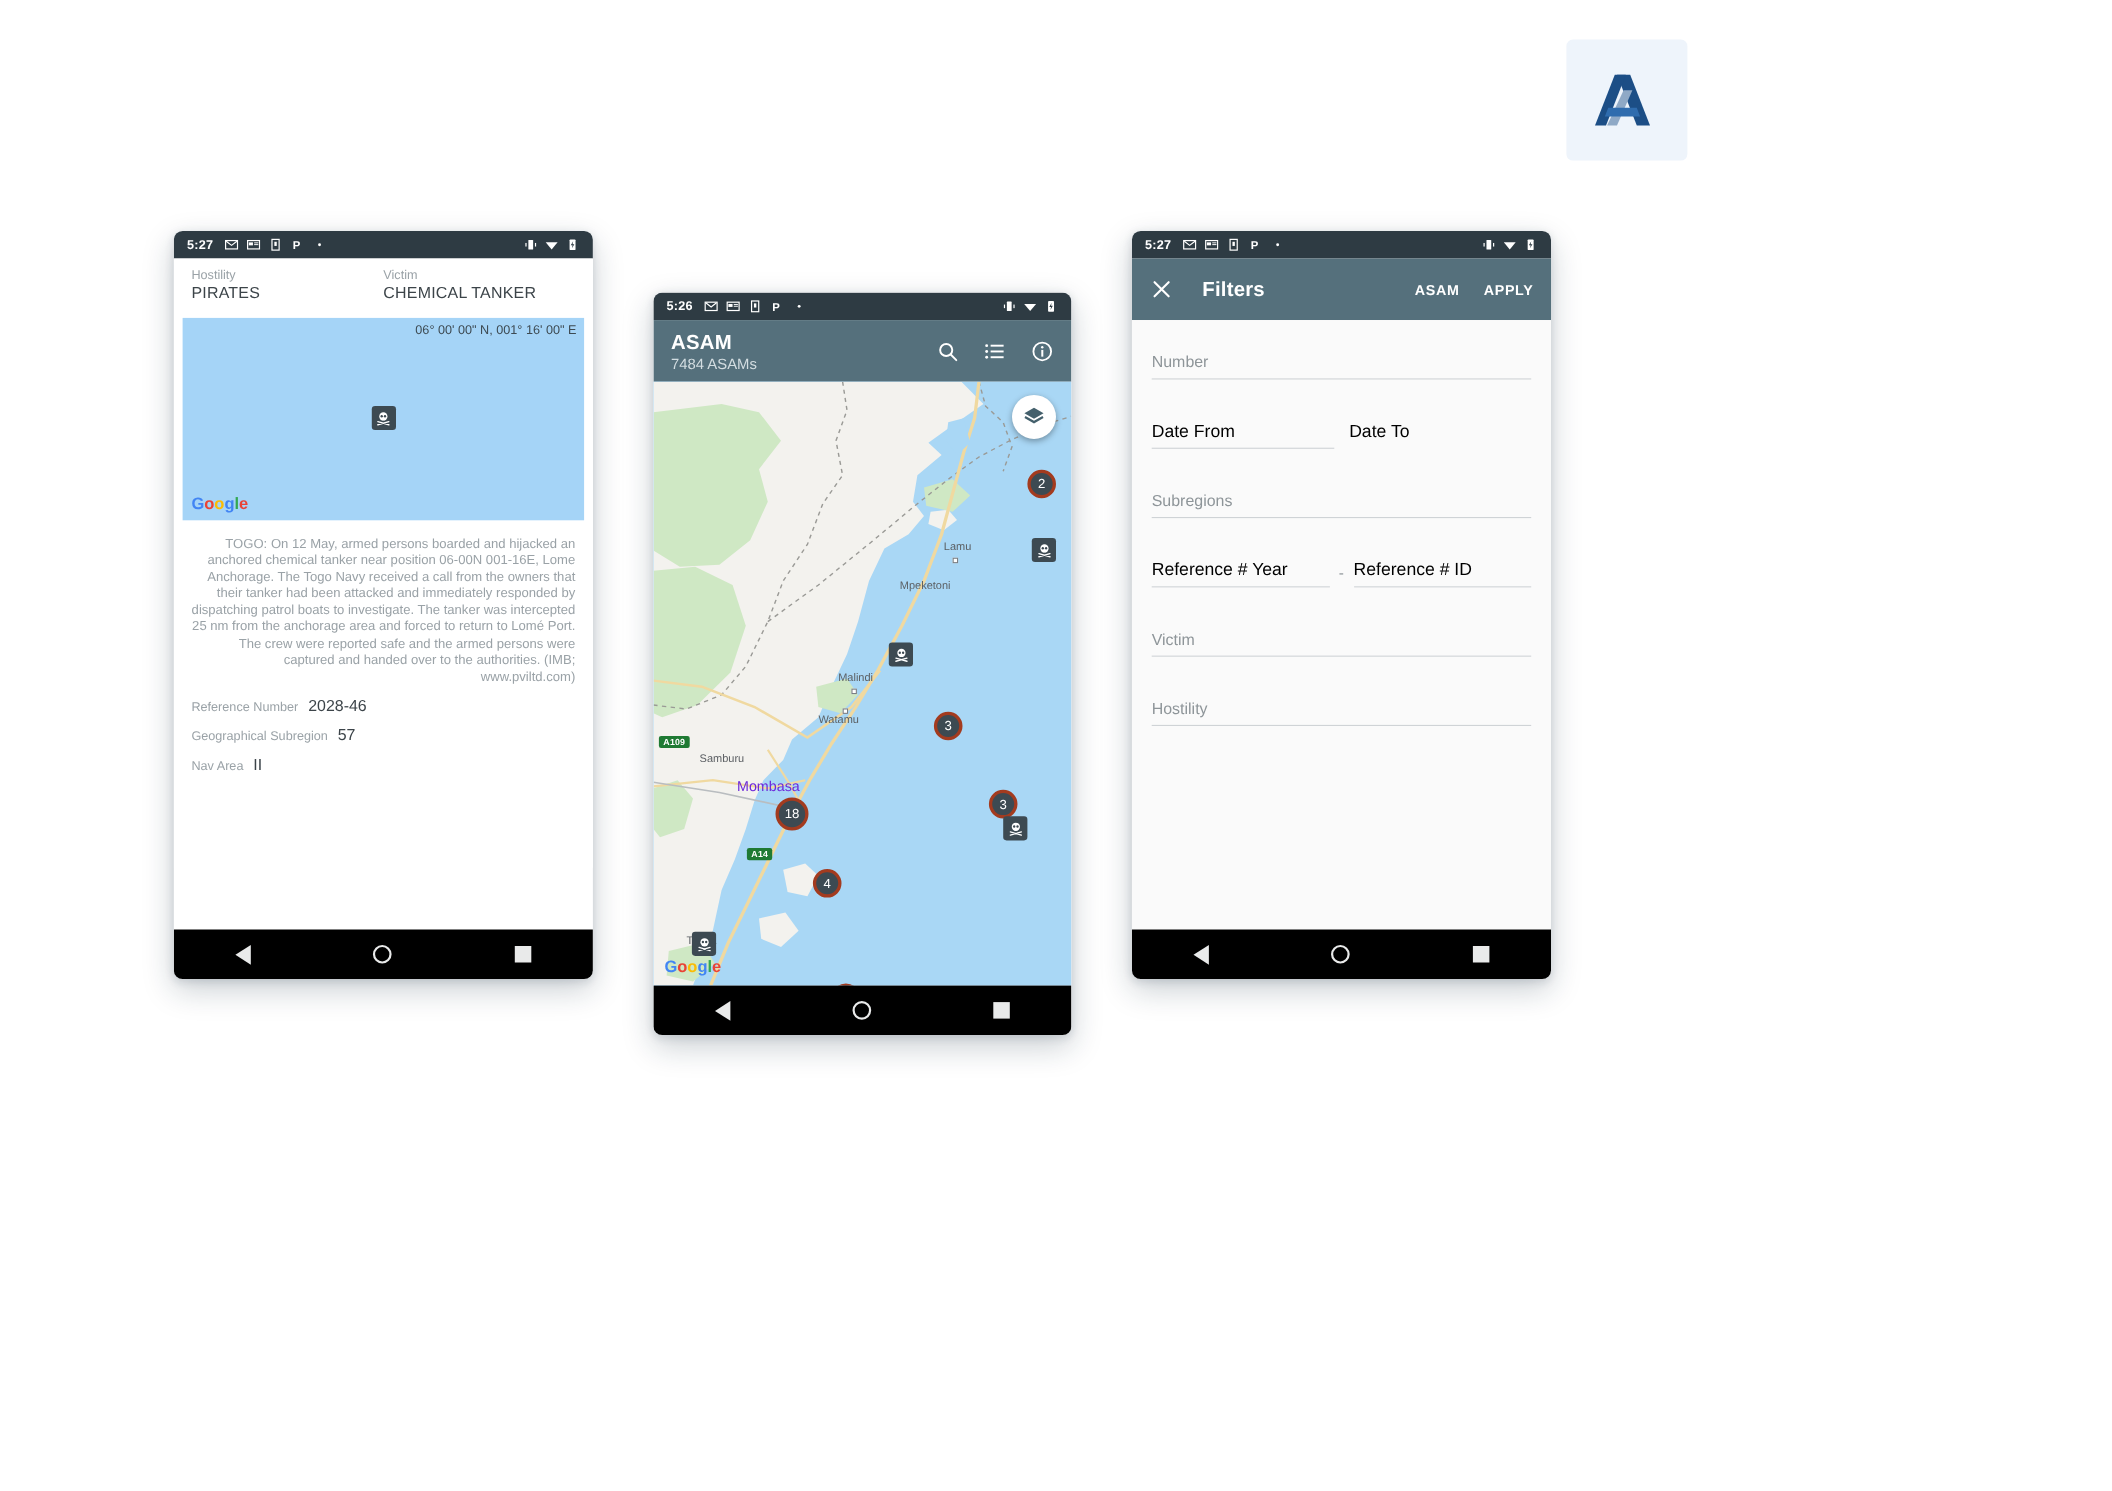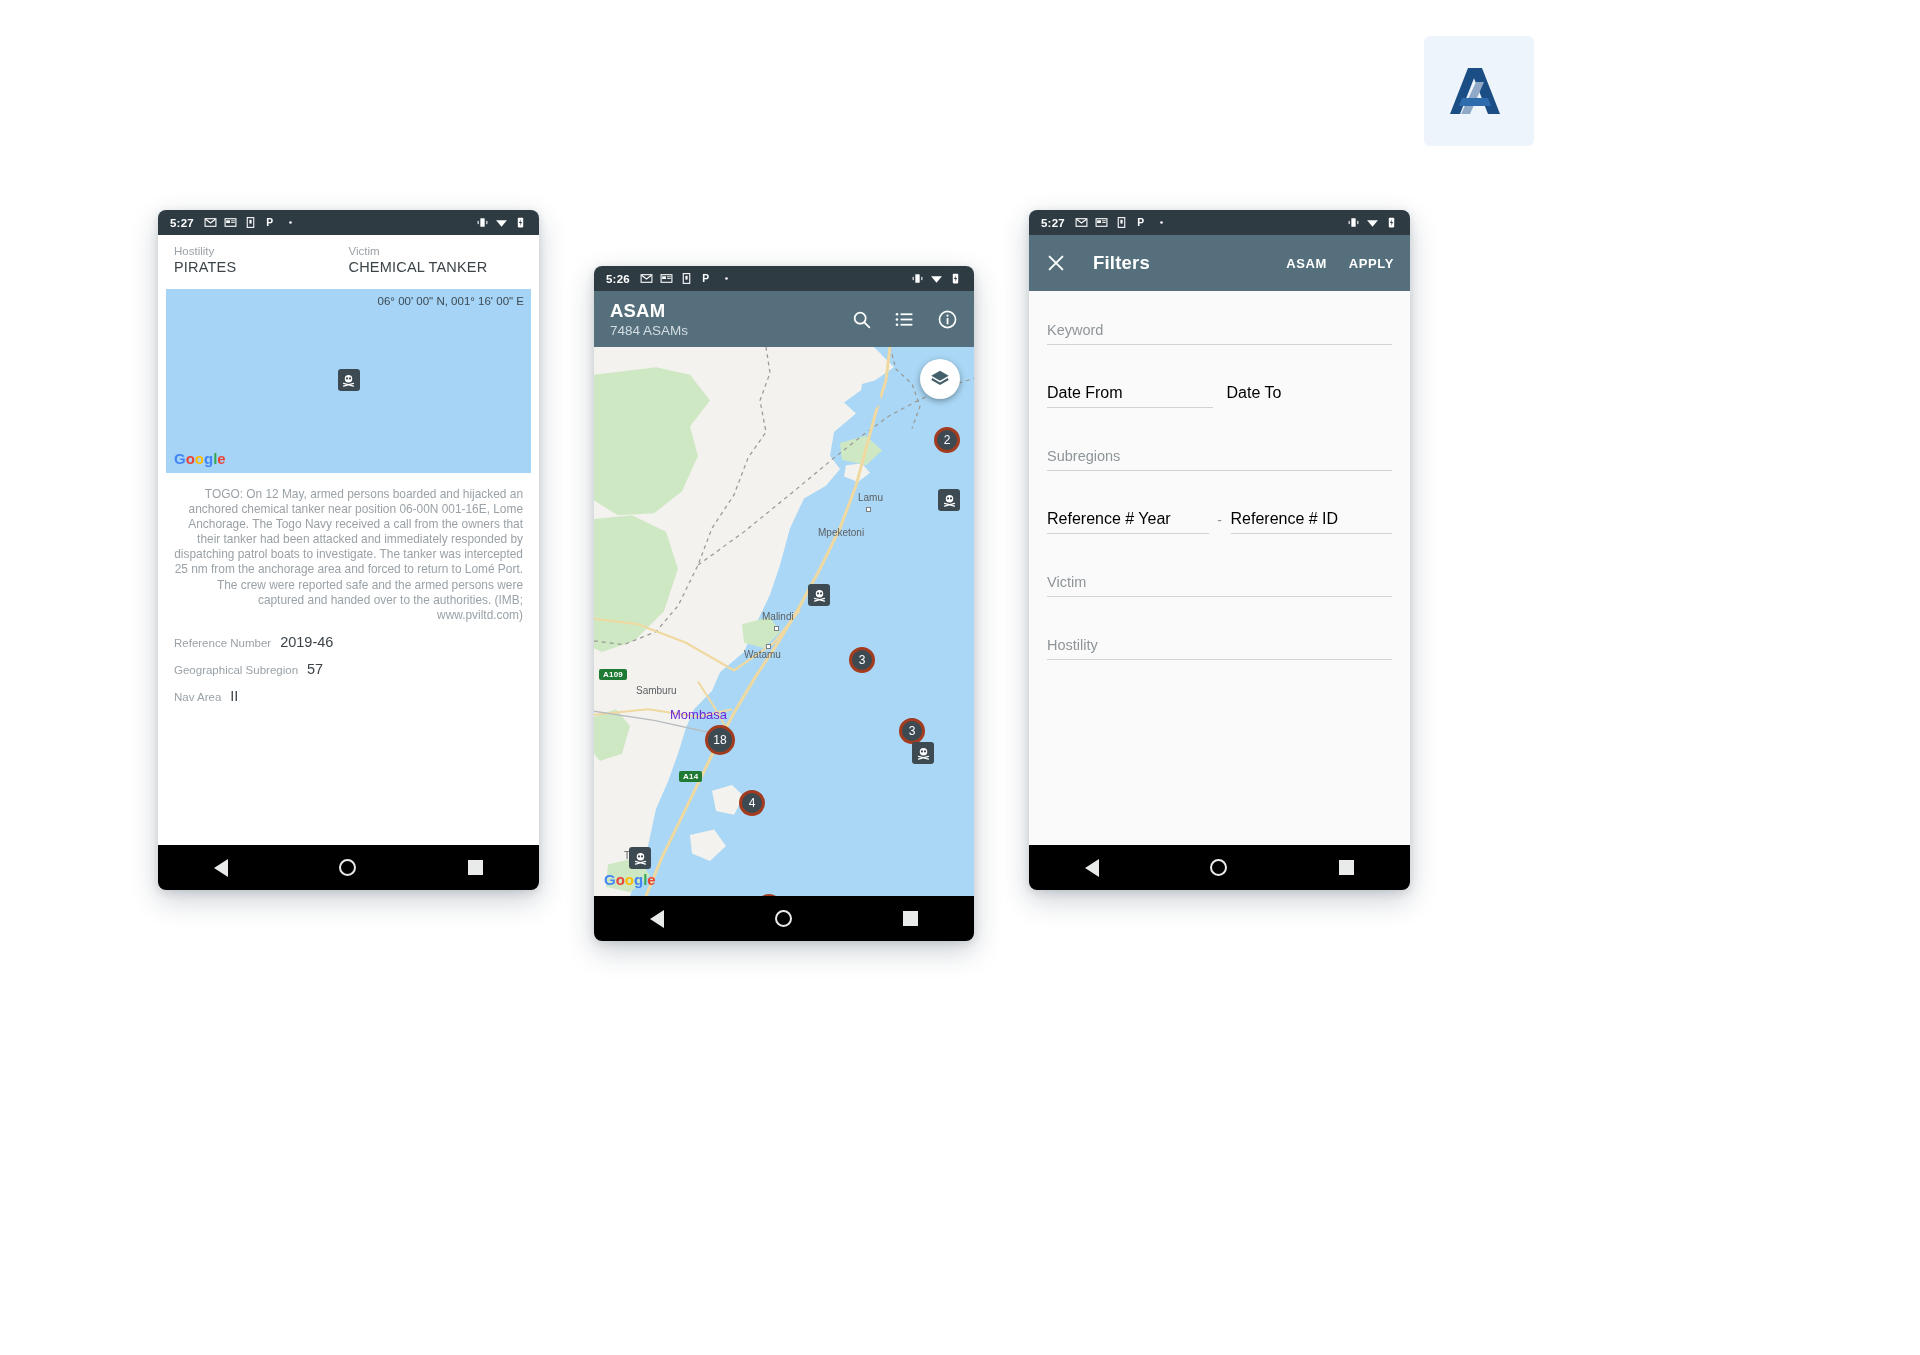--- a/index.html
+++ b/index.html
@@ -212,21 +212,21 @@
             <path d="M4 16.5 L20 21 M20 16.5 L4 21" stroke="#fff" stroke-width="2" stroke-linecap="round"></path>
           </svg>
         </div>
         <div class="gmark"><span>G</span><span>o</span><span>o</span><span>g</span><span>l</span><span>e</span></div>
       </div>
 
       <div class="desc">TOGO: On 12 May, armed persons boarded and hijacked an anchored chemical tanker near position 06-00N 001-16E, Lome Anchorage. The Togo Navy received a call from the owners that their tanker had been attacked and immediately responded by dispatching patrol boats to investigate. The tanker was intercepted 25 nm from the anchorage  area and forced to return to Lomé Port. The crew were reported safe and the armed persons were captured and handed over to the authorities. (IMB; www.pviltd.com)</div>
 
       <div class="meta-row">
         <span class="meta-label">Reference Number</span>
-        <span class="meta-val">2019-46</span>
+        <span class="meta-val">2028-46</span>
       </div>
       <div class="meta-row">
         <span class="meta-label">Geographical Subregion</span>
         <span class="meta-val">57</span>
       </div>
       <div class="meta-row">
         <span class="meta-label">Nav Area</span>
         <span class="meta-val">II</span>
       </div>
     </div>
@@ -459,21 +459,21 @@
       <span class="appbar-title">Filters</span>
       <span class="actions">
         <span class="txt-action">ASAM</span>
         <span class="txt-action">APPLY</span>
       </span>
     </div>
 
     <div class="filters-body">
       <div class="field">
         <div class="line">
-            <span class="ph">Keyword</span>
+            <span class="ph">Number</span>
           </div>
       </div>
 
       <div class="field-row">
         <div class="half">
           <div class="line">
               <span class="ph">Date From</span>
             </div>
         </div>
         <div style="width:14px"></div>

